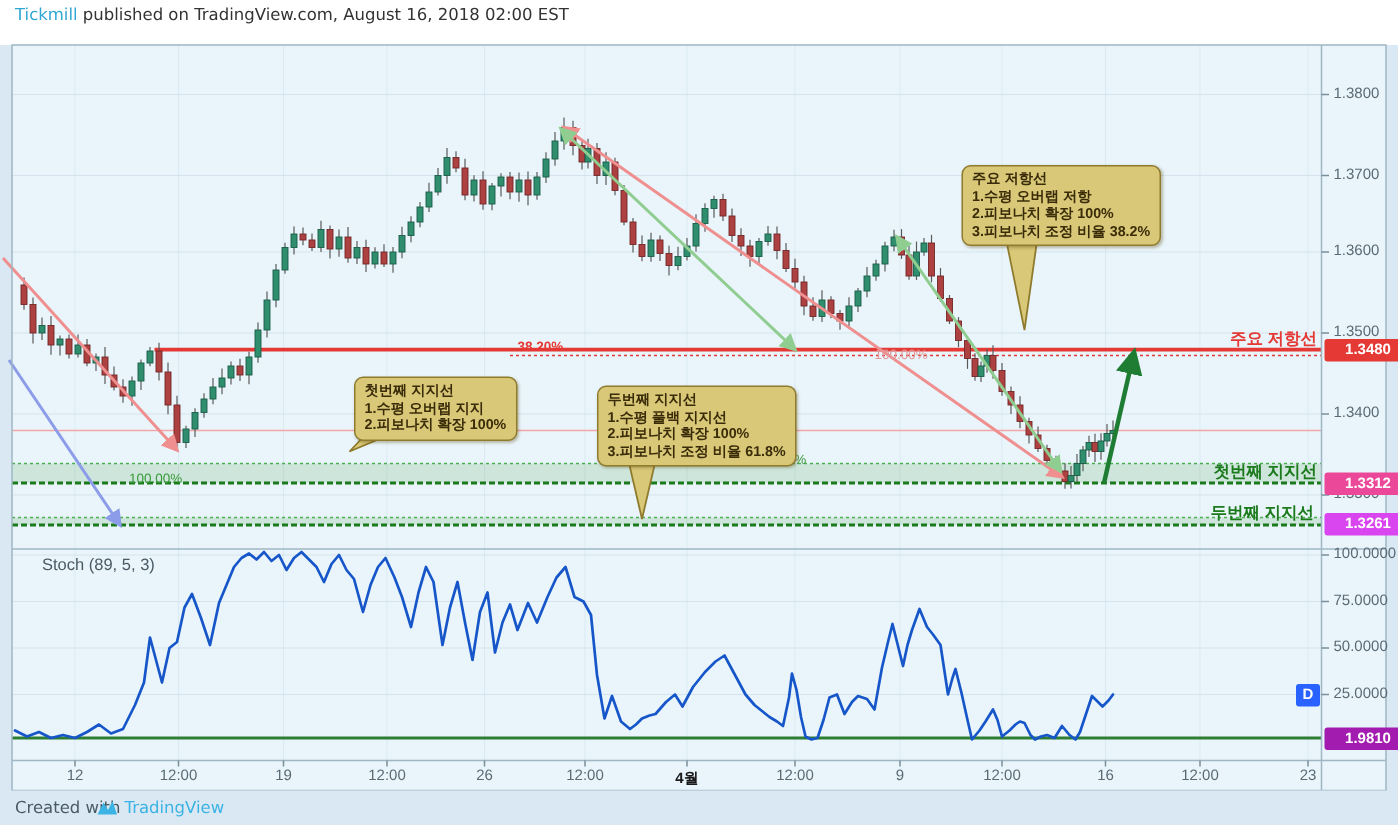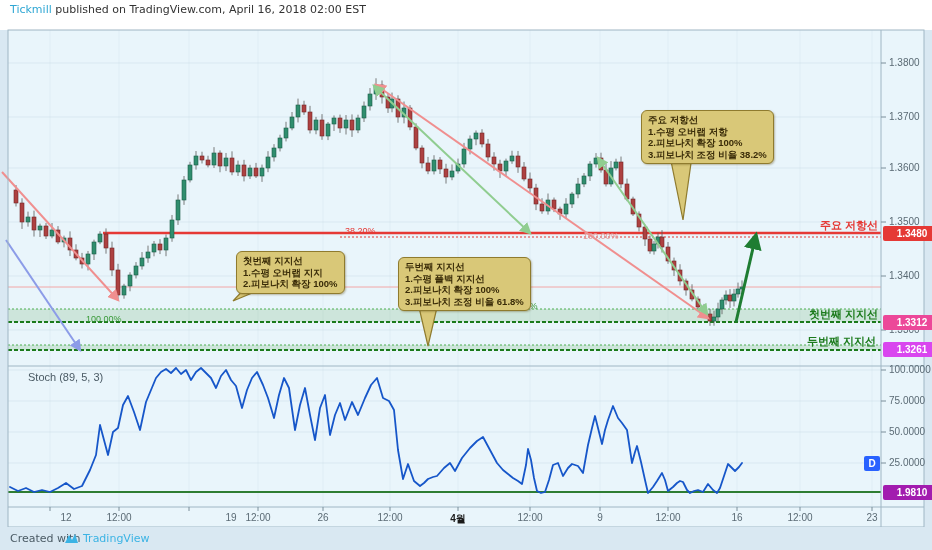--- a/index.html
+++ b/index.html
@@ -31,21 +31,21 @@
   .ftxt{position:absolute;top:5px;font-size:11px;white-space:nowrap;
         font-family:"DejaVu Sans","Liberation Sans",sans-serif;}
 </style>
 </head>
 <body>
 
 <div class="stage">
 
   <div class="abs hdr">
     <div class="hline" style="top:3px;">
-      <span class="brand">Tickmill</span><span> published on TradingView.com, April 16, 2018 02:00 EST</span>
+      <span class="brand">Tickmill</span><span> published on TradingView.com, August 16, 2018 02:00 EST</span>
     </div>
   </div>
 
   <svg id="csvg" width="932" height="550">
       <rect x="8" y="30" width="916" height="497" fill="#e9f5fb"></rect>
       <line x1="8" y1="63" x2="881" y2="63" stroke="#c3d6e2" stroke-width="0.7" opacity="0.55"></line>
       <line x1="8" y1="117" x2="881" y2="117" stroke="#c3d6e2" stroke-width="0.7" opacity="0.55"></line>
       <line x1="8" y1="168" x2="881" y2="168" stroke="#c3d6e2" stroke-width="0.7" opacity="0.55"></line>
       <line x1="8" y1="222" x2="881" y2="222" stroke="#c3d6e2" stroke-width="0.7" opacity="0.55"></line>
       <line x1="8" y1="276" x2="881" y2="276" stroke="#c3d6e2" stroke-width="0.7" opacity="0.55"></line>
@@ -390,36 +390,36 @@
       <div class="lbl tick-price" style="left: 889px; top: 57px;">1.3800</div>
       <div class="lbl tick-price" style="left: 889px; top: 111px;">1.3700</div>
       <div class="lbl tick-price" style="left: 889px; top: 162px;">1.3600</div>
       <div class="lbl tick-price" style="left: 889px; top: 216px;">1.3500</div>
       <div class="lbl tick-price" style="left: 889px; top: 270px;">1.3400</div>
       <div class="lbl tick-price" style="left: 889px; top: 324px;">1.3300</div>
       <div class="lbl tick-price" style="left: 889px; top: 364px;">100.0000</div>
       <div class="lbl tick-price" style="left: 889px; top: 395px;">75.0000</div>
       <div class="lbl tick-price" style="left: 889px; top: 426px;">50.0000</div>
       <div class="lbl tick-price" style="left: 889px; top: 457px;">25.0000</div>
-      <div class="lbl tick-time" style="left: 66px; top: 512px;">12</div>
+      <div class="lbl tick-time" style="left: 50px; top: 512px;">12</div>
       <div class="lbl tick-time" style="left: 119px; top: 512px;">12:00</div>
-      <div class="lbl tick-time" style="left: 189px; top: 512px; margin-left: 42px;">19</div>
+      <div class="lbl tick-time" style="left: 189px; top: 512px;">19</div>
       <div class="lbl tick-time" style="left: 258px; top: 512px;">12:00</div>
       <div class="lbl tick-time" style="left: 323px; top: 512px; text-align: right;">26</div>
       <div class="lbl tick-time" style="left: 390px; top: 512px;">12:00</div>
       <div class="lbl tick-time tick-bold" style="left: 458px; top: 512px;">4월</div>
       <div class="lbl tick-time" style="left: 530px; top: 512px;">12:00</div>
       <div class="lbl tick-time" style="left: 600px; top: 512px;">9</div>
       <div class="lbl tick-time" style="left: 668px; top: 512px;">12:00</div>
       <div class="lbl tick-time" style="left: 737px; top: 512px;">16</div>
       <div class="lbl tick-time" style="left: 800px; top: 512px;">12:00</div>
       <div class="lbl tick-time" style="left: 872px; top: 512px;">23</div>
     </div>
 
-  <div class="fib" style="left:345px;top:226px;color:#e53935;font-weight:normal;">38.20%</div>
+  <div class="fib" style="left:345px;top:226px;color:#e53935;font-weight:bold;">38.20%</div>
   <div class="fib" style="left:583px;top:231px;color:#e09a9a;">100.00%</div>
   <div class="fib" style="left:86px;top:314px;color:#3a9a3a;">100.00%</div>
   <div class="fib" style="left:502px;top:301px;color:#3a9a3a;">100.00%</div>
 
   <div class="lvl" style="left:790px;top:218px;width:88px;color:#e53935;">주요 저항선</div>
   <div class="lvl" style="left:794px;top:307px;width:84px;color:#1b7a1b;">첫번째 지지선</div>
   <div class="lvl" style="left:792px;top:334px;width:84px;color:#1b7a1b;">두번째 지지선</div>
 
   <div class="callout" style="left:641px;top:110px;">
     <div>주요 저항선</div>

